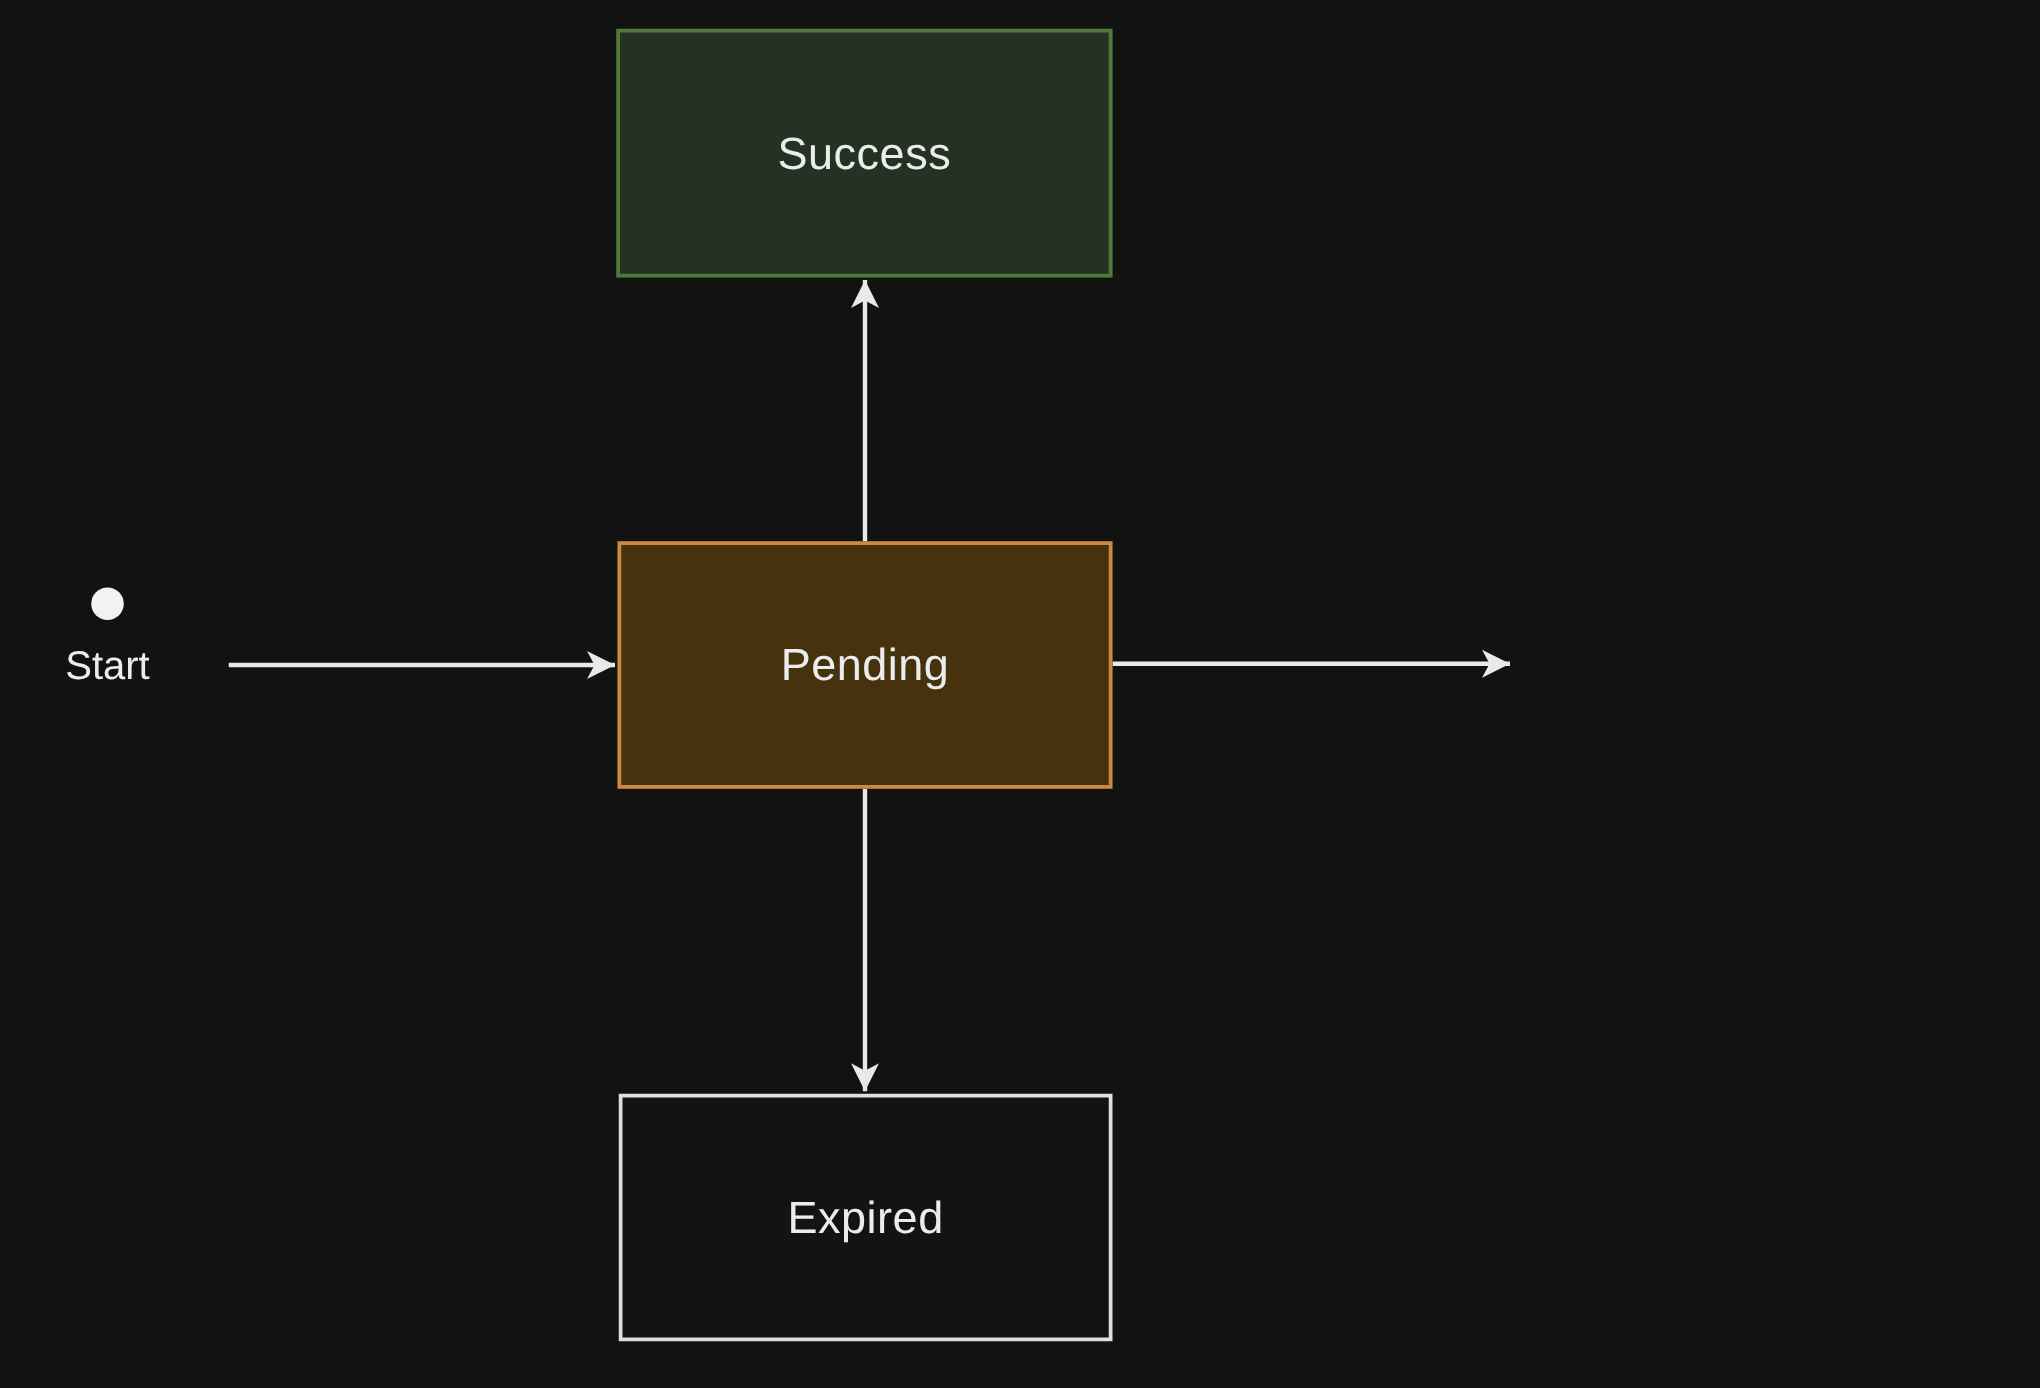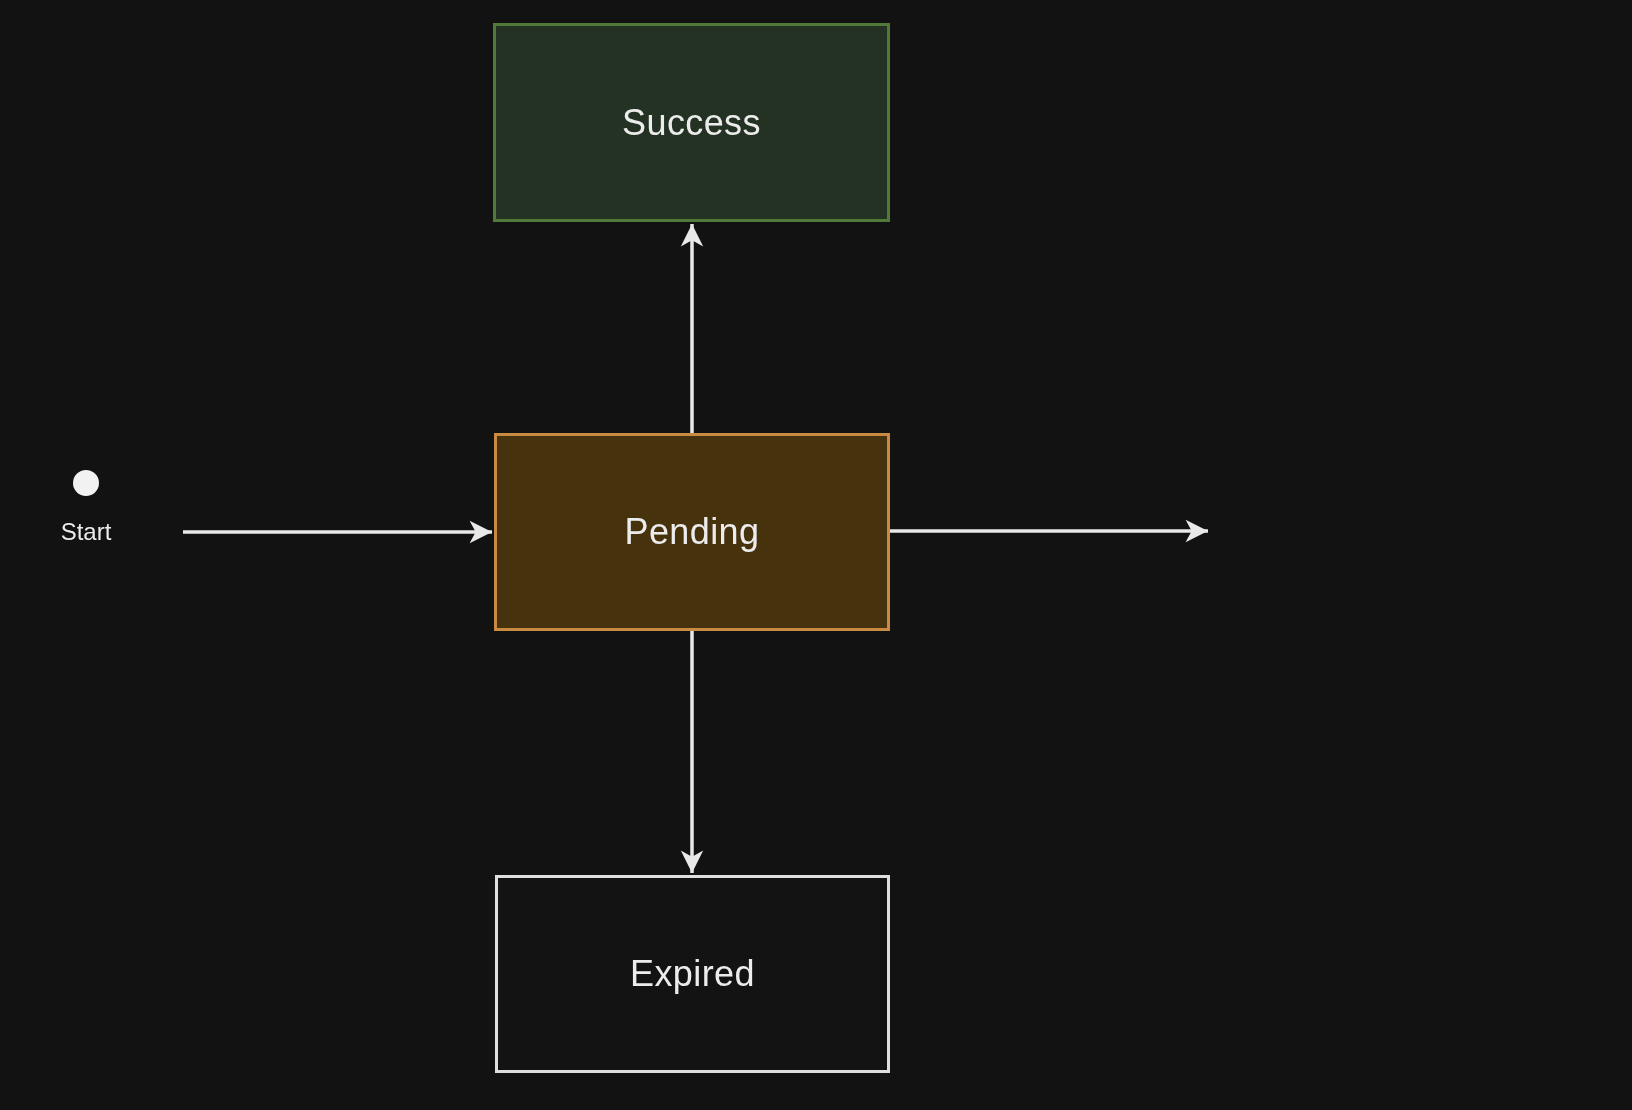--- a/index.html
+++ b/index.html
@@ -47,21 +47,21 @@
     width: 26px;
     height: 26px;
     border-radius: 50%;
   }
   .start-label {
     position: absolute;
     left: 6px;
     top: 511px;
     width: 160px;
     text-align: center;
-    font-size: 24px;
+    font-size: 32px;
     line-height: 42px;
   }
 </style>
 </head>
 <body>
 
 <div class="canvas" style="background-color: rgb(18, 18, 18);">
 
   <svg class="edges" width="1632" height="1110" viewBox="0 0 1632 1110" xmlns="http://www.w3.org/2000/svg">
     <defs>

